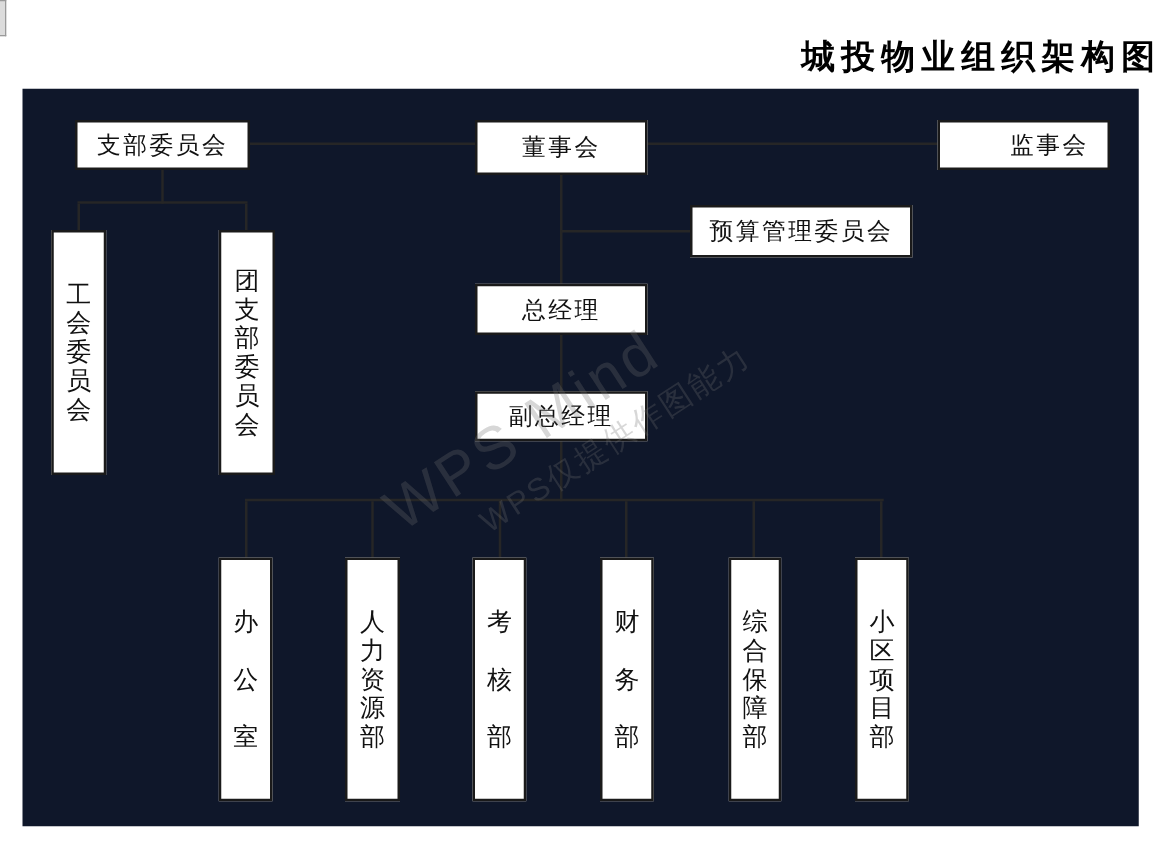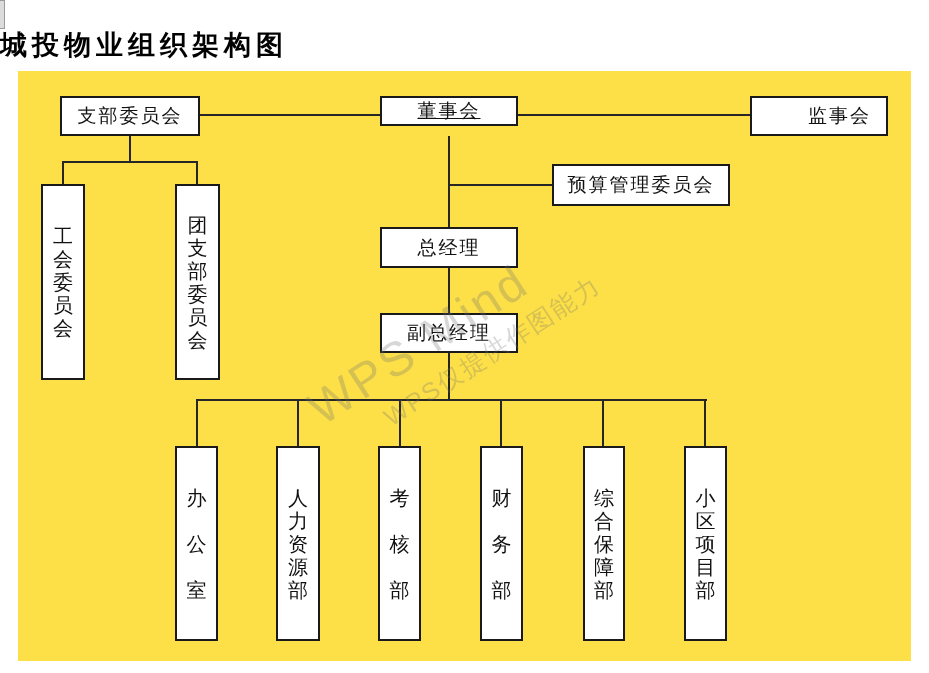--- a/index.html
+++ b/index.html
@@ -3,26 +3,26 @@
 <meta charset="utf-8">
 <style>
   html,body{margin:0;padding:0;}
   body{
     width:929px;height:673px;position:relative;background:#ffffff;
     font-family:"Liberation Serif","DejaVu Serif",serif;
     overflow:hidden;color:#111;
   }
   .scroll-frag{position:absolute;left:0;top:0;width:4px;height:27px;background:#dcdcdc;border:1px solid #9a9a9a;border-left:none;}
   .doc-title{
-    position:absolute;left:0;top:27px;width:929px;text-align:left;
+    position:absolute;left:0;top:27px;width:929px;text-align:right;
     font-size:27px;font-weight:bold;letter-spacing:5px;color:#000;
   }
   .canvas{
     position:absolute;left:18px;top:71px;width:893px;height:590px;
-    background:#fde047;
+    background:#0f172a;
   }
   .node{
     position:absolute;background:#ffffff;border:2px solid #1a1a1a;
     box-sizing:border-box;display:flex;align-items:center;justify-content:center;
     z-index:2;
   }
   .node .hlabel{font-size:19px;letter-spacing:2px;white-space:nowrap;}
   .vtext{
     display:flex;flex-direction:column;align-items:center;justify-content:center;
     height:100%;font-size:20px;line-height:1;
@@ -33,21 +33,21 @@
     position:absolute;left:277px;top:219px;width:340px;
     transform:rotate(-33deg);transform-origin:center center;
     color:rgba(110,110,110,0.28);z-index:5;pointer-events:none;
     font-family:"Liberation Sans","DejaVu Sans",sans-serif;
   }
   .watermark .wm1{font-size:48px;letter-spacing:3px;white-space:nowrap;}
   .watermark .wm2{font-size:25px;letter-spacing:2px;margin-left:58px;margin-top:2px;white-space:nowrap;}
 
   
   .n-zhibu  {left:42px; top:25px; width:140px;height:40px;}
-  .n-dongshi{left:362px;top:25px; width:138px;height:30px;text-decoration:underline;}
+  .n-dongshi{left:362px;top:25px; width:138px;height:44px;}
   .n-jianshi{left:732px;top:25px; width:138px;height:40px;padding-left:41px;}
   .n-yusuan {left:534px;top:93px; width:178px;height:42px;text-align:right;}
   .n-zong   {left:362px;top:156px;width:138px;height:41px;text-align:right;}
   .n-fuzong {left:362px;top:242px;width:138px;height:40px;}
   .n-gonghui{left:23px; top:113px;width:44px; height:196px;}
   .n-tuan   {left:157px;top:113px;width:45px; height:196px;}
   .n-d1{left:157px;top:375px;width:43px;height:195px;}
   .n-d2{left:258px;top:375px;width:44px;height:195px;}
   .n-d3{left:360px;top:375px;width:43px;height:195px;}
   .n-d4{left:462px;top:375px;width:43px;height:195px;}

